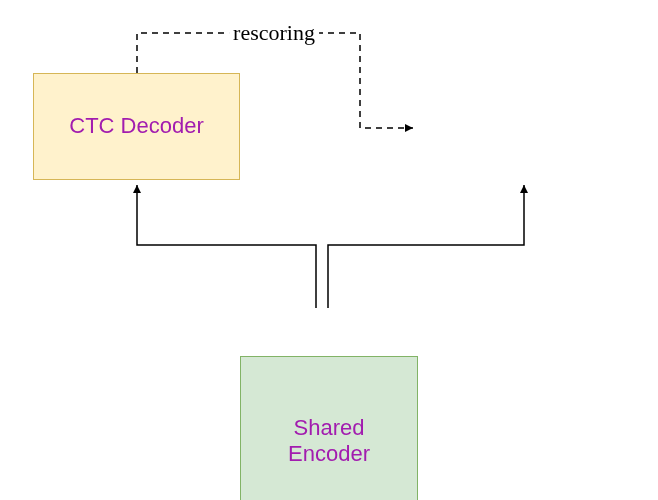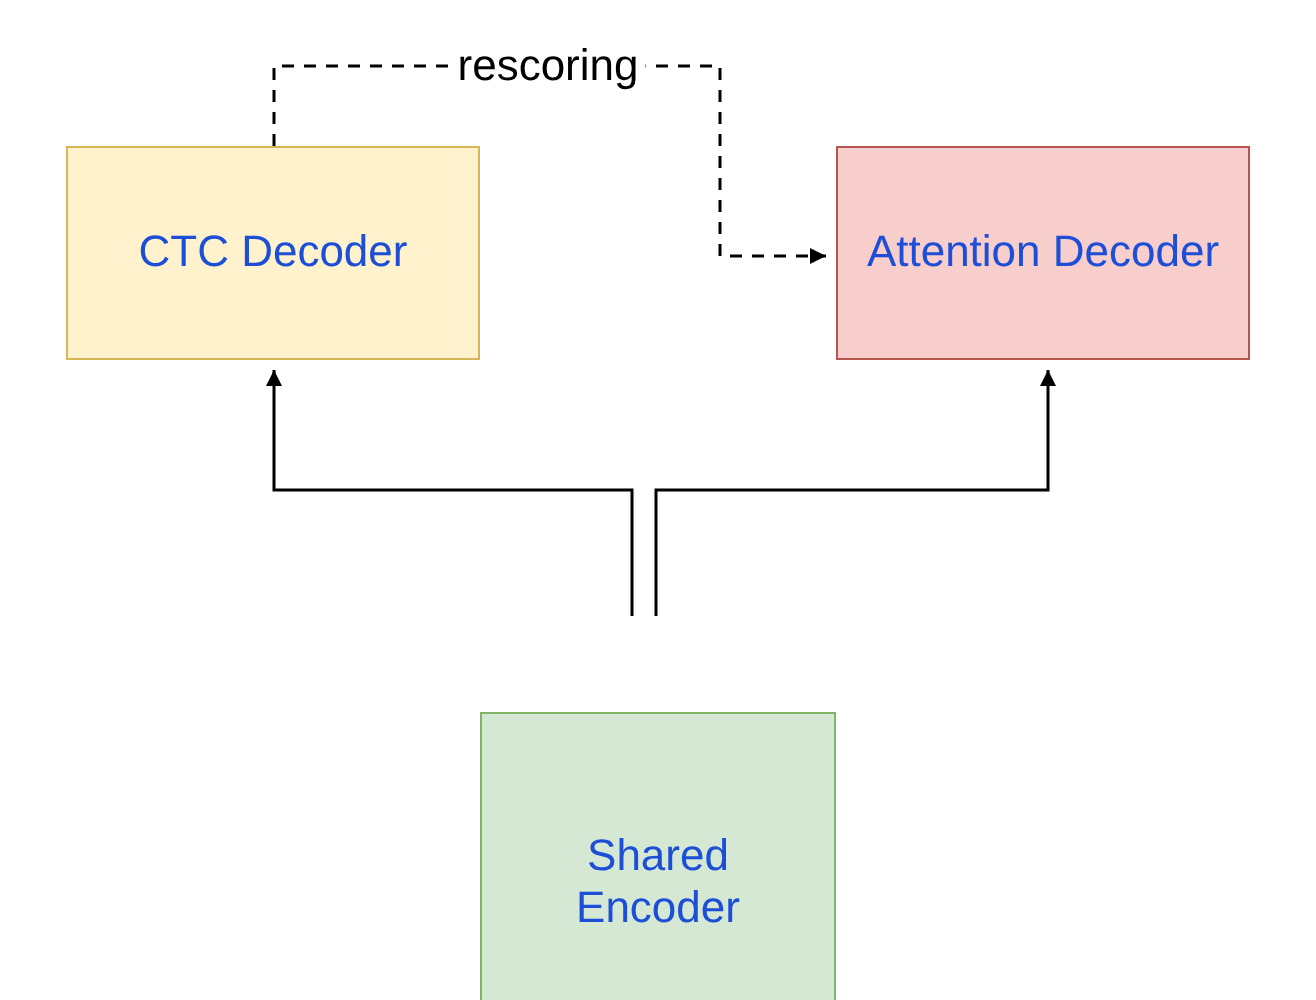--- a/index.html
+++ b/index.html
@@ -17,21 +17,21 @@
   }
   .node {
     position: absolute;
     box-sizing: border-box;
     border: 1px solid #000;
     display: flex;
     align-items: center;
     justify-content: center;
     text-align: center;
     font-size: 22px;
-    color: #1d4ed8;
+    color: #a21caf;
     white-space: pre-line;
     line-height: 1.2;
   }
   .node-ctc {
     left: 33px; top: 73px; width: 207px; height: 107px;
   }
   .node-attention {
     left: 418px; top: 73px; width: 207px; height: 107px;
   }
   .node-encoder {
@@ -43,21 +43,21 @@
   }
   .edge-label {
     position: absolute;
     transform: translate(-50%, -50%);
     background: #ffffff;
     padding: 0 4px;
     font-size: 22px;
     color: #000000;
     white-space: nowrap;
   }
-  .label-rescoring { left: 274px; top: 33px; }
+  .label-rescoring { left: 274px; top: 33px; font-family: Liberation Serif, serif; }
   .label-attention { left: 429px; top: 244px; }
 </style>
 </head>
 <body>
 
 <div class="canvas">
 
   <svg id="edge-layer" width="658" height="500">
     <defs>
       <marker id="arrowhead" markerWidth="12" markerHeight="12" refX="10" refY="6" orient="auto" markerUnits="userSpaceOnUse">
@@ -69,23 +69,20 @@
 
     <path d="M316,308 L316,245 L137,245 L137,185" fill="none" stroke="#000000" stroke-width="1.5" marker-end="url(#arrowhead)"></path>
 
     <path d="M328,308 L328,245 L524,245 L524,185" fill="none" stroke="#000000" stroke-width="1.5" marker-end="url(#arrowhead)"></path>
   </svg>
 
   <div class="node node-ctc" style="background-color: rgb(255, 242, 204); border-color: rgb(214, 182, 86);">
     <span>CTC Decoder</span>
   </div>
 
-  <div class="node node-attention" style="background-color: rgb(248, 206, 204); border-color: rgb(184, 84, 80);">
-    <span>Attention Decoder</span>
-  </div>
 
   <div class="node node-encoder" style="background-color: rgb(213, 232, 212); border-color: rgb(130, 179, 102);">
     <span>Shared
 Encoder</span>
   </div>
 
   <div class="edge-label label-rescoring">rescoring</div>
 
 
 </div>

